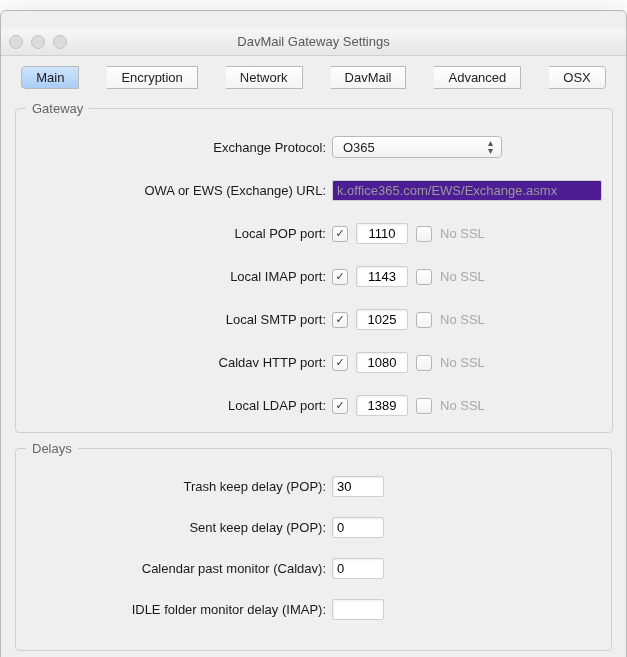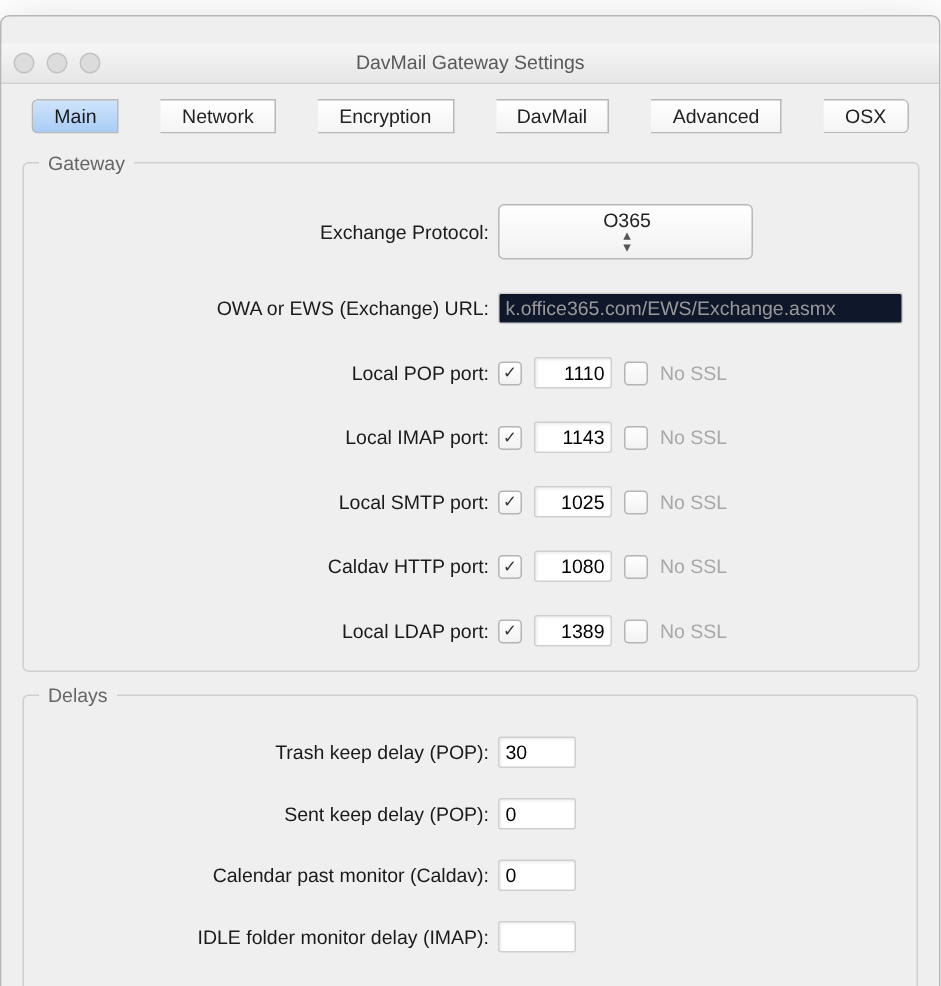--- a/index.html
+++ b/index.html
@@ -116,44 +116,43 @@
   .select {
     display: inline-flex;
     align-items: center;
     justify-content: space-between;
     width: 150px;
     padding: 2px 8px 2px 10px;
     background: linear-gradient(#ffffff, #f1f1f1);
     border: 1px solid #b9b9b9;
     border-radius: 4px;
     box-shadow: 0 1px 0 rgba(255,255,255,0.6) inset;
-    flex-direction: column;
   }
   .select .arrows {
     font-size: 10px;
     line-height: 8px;
     color: #555;
     display: flex;
     flex-direction: column;
   }
 
   input[type="text"].txt {
     font: inherit;
     padding: 2px 4px;
     border: 1px solid #cfcfcf;
     border-radius: 2px;
     background: #fff;
     box-shadow: inset 1px 1px 2px rgba(0,0,0,0.08);
   }
   input.txt.wide {
     width: 260px;
     color: #999;
-    background: #0f172a;
-  }
-  input.txt.port { width: 42px; text-align: right; }
+    background: #4c1d95;
+  }
+  input.txt.port { width: 42px; text-align: center; }
   input.txt.small { width: 42px; }
 
   .chk {
     width: 14px; height: 14px;
     border: 1px solid #b5b5b5;
     border-radius: 3px;
     background: linear-gradient(#ffffff, #f2f2f2);
     display: inline-flex;
     align-items: center;
     justify-content: center;
@@ -187,22 +186,22 @@
       <span class="dot"></span>
     </div>
     <span class="title">DavMail Gateway Settings</span>
   </div>
 
   <div class="content">
 
     <div class="tabs">
       <div class="seg" id="tab-seg">
           <div class="tab active">Main</div>
+          <div class="tab">Encryption</div>
           <div class="tab">Network</div>
-          <div class="tab">Encryption</div>
           <div class="tab">DavMail</div>
           <div class="tab">Advanced</div>
           <div class="tab">OSX</div>
         </div>
     </div>
 
     <fieldset class="group">
       <legend>Gateway</legend>
 
       <div class="row">

